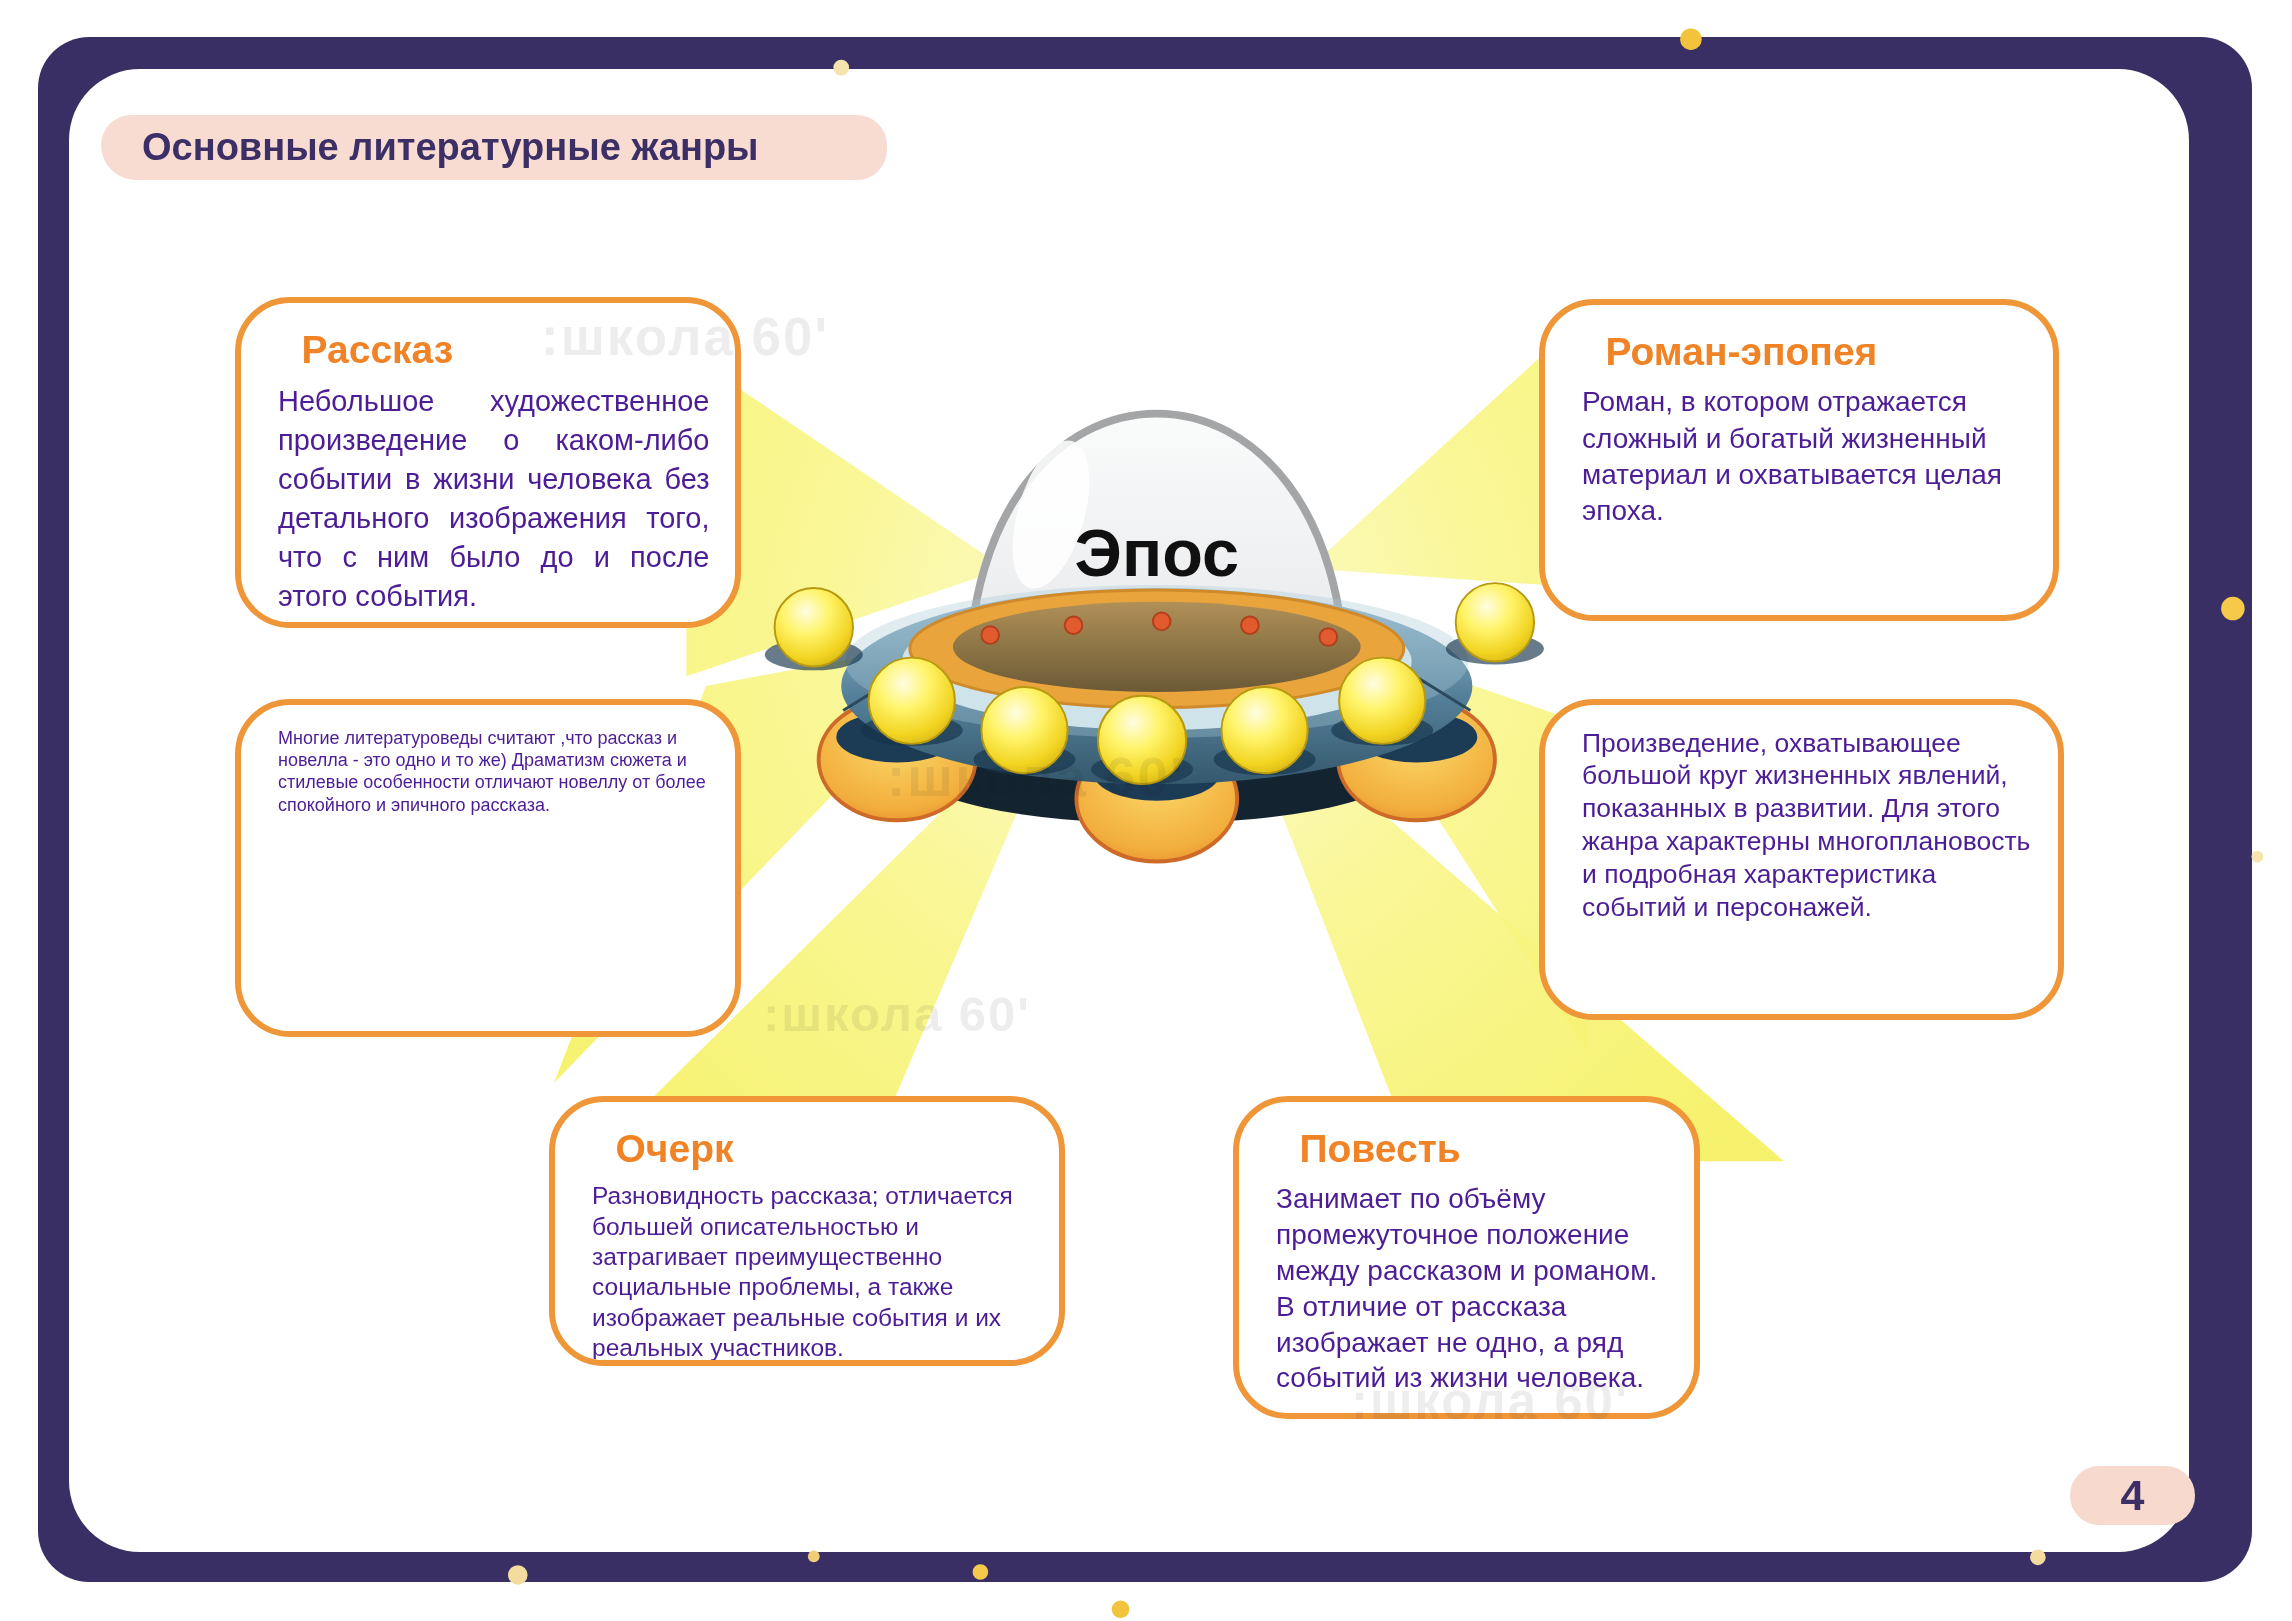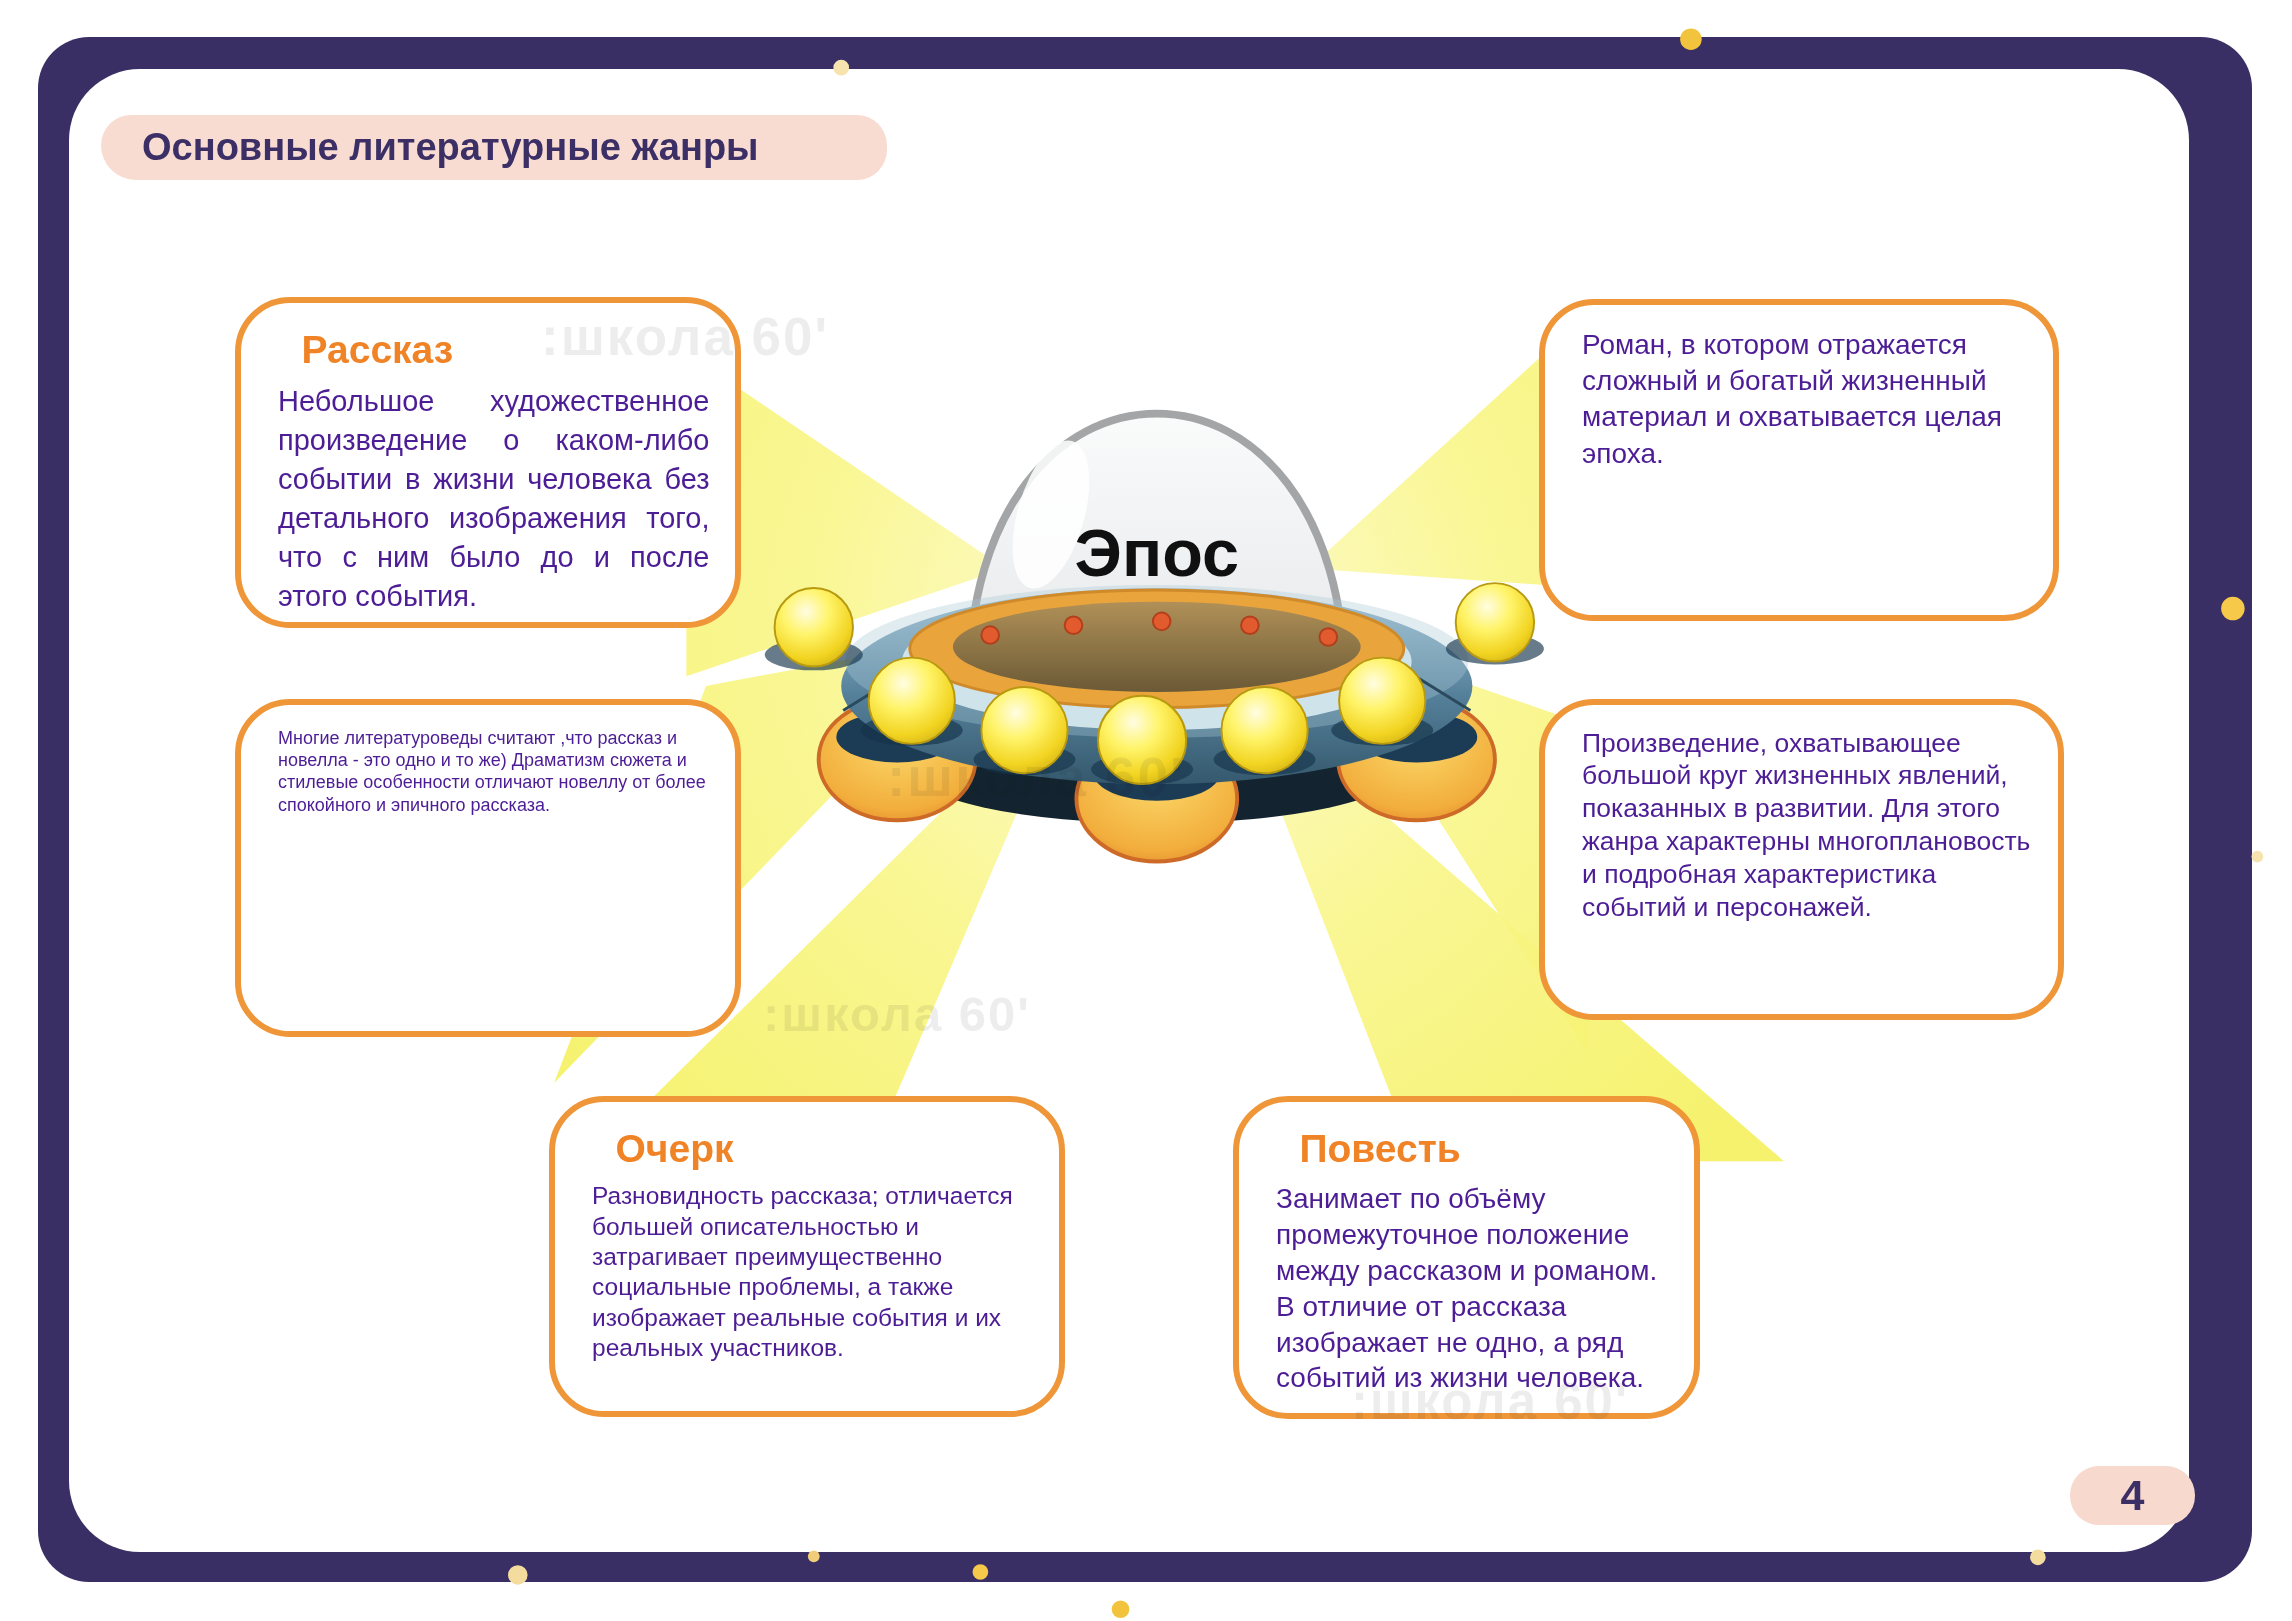--- a/index.html
+++ b/index.html
@@ -21,21 +21,21 @@
   .ufo{z-index:5;}
   
   .card{position:absolute;background:#ffffff;border:6.9px solid #ef9639;border-radius:55px;
         box-sizing:border-box;z-index:4;padding:21.6px 25.5px 7.8px 37px;overflow:hidden;}
   .card-title{display:block;margin:3.9px 0 9.8px 23.5px;font-size:39px;font-weight:bold;color:#f08326;}
   .card-text{color:#4c1d95;}
   .card-rasskaz{left:235px;top:297px;width:506px;height:331px;}
   .card-rasskaz .card-text{font-size:29px;line-height:1.34;text-align:justify;}
   .card-novella{left:235px;top:699px;width:506px;height:338px;}
   .card-novella .card-text{font-size:18px;line-height:1.24;}
-  .card-ocherk{left:549px;top:1096px;width:516px;height:321px;}
+  .card-ocherk{left:549px;top:1096px;width:516px;height:270px;}
   .card-ocherk .card-text{font-size:24.5px;line-height:1.24;}
   .card-roman-epopeya{left:1539px;top:299px;width:520px;height:322px;}
   .card-roman-epopeya .card-text{font-size:28px;line-height:1.3;}
   .card-roman{left:1539px;top:699px;width:525px;height:321px;}
   .card-roman .card-text{font-size:26.5px;line-height:1.24;}
   .card-povest{left:1233px;top:1096px;width:467px;height:323px;}
   .card-povest .card-text{font-size:28px;line-height:1.28;}
   
   .page-num-pill{position:absolute;left:2070px;top:1466px;width:125px;height:59px;
         background:#f7d9ce;border-radius:29px;z-index:4;display:flex;align-items:center;
@@ -93,20 +93,21 @@
     <div class="card-text">Небольшое художественное произведение о каком-либо событии в жизни человека без детального изображения того, что с ним было до и после этого события.</div>
   </div>
   <div class="card card-novella">
     <div class="card-text">Многие литературоведы считают ,что рассказ и новелла - это одно и то же) Драматизм сюжета и стилевые особенности отличают новеллу от более спокойного и эпичного рассказа.</div>
   </div>
   <div class="card card-ocherk">
     <span class="card-title">Очерк</span>
     <div class="card-text">Разновидность рассказа; отличается большей описательностью и затрагивает преимущественно социальные проблемы, а также изображает реальные события и их реальных участников.</div>
   </div>
   <div class="card card-roman-epopeya">
+    <span class="card-title">Роман-эпопея</span>
     <div class="card-text">Роман, в котором отражается сложный и богатый жизненный материал и охватывается целая эпоха.</div>
   </div>
   <div class="card card-roman">
     <div class="card-text">Произведение, охватывающее большой круг жизненных явлений, показанных в развитии. Для этого жанра характерны многоплановость и подробная характеристика событий и персонажей.</div>
   </div>
   <div class="card card-povest">
     <span class="card-title">Повесть</span>
     <div class="card-text">Занимает по объёму промежуточное положение между рассказом и романом. В отличие от рассказа изображает не одно, а ряд событий из жизни человека.</div>
   </div>
 

